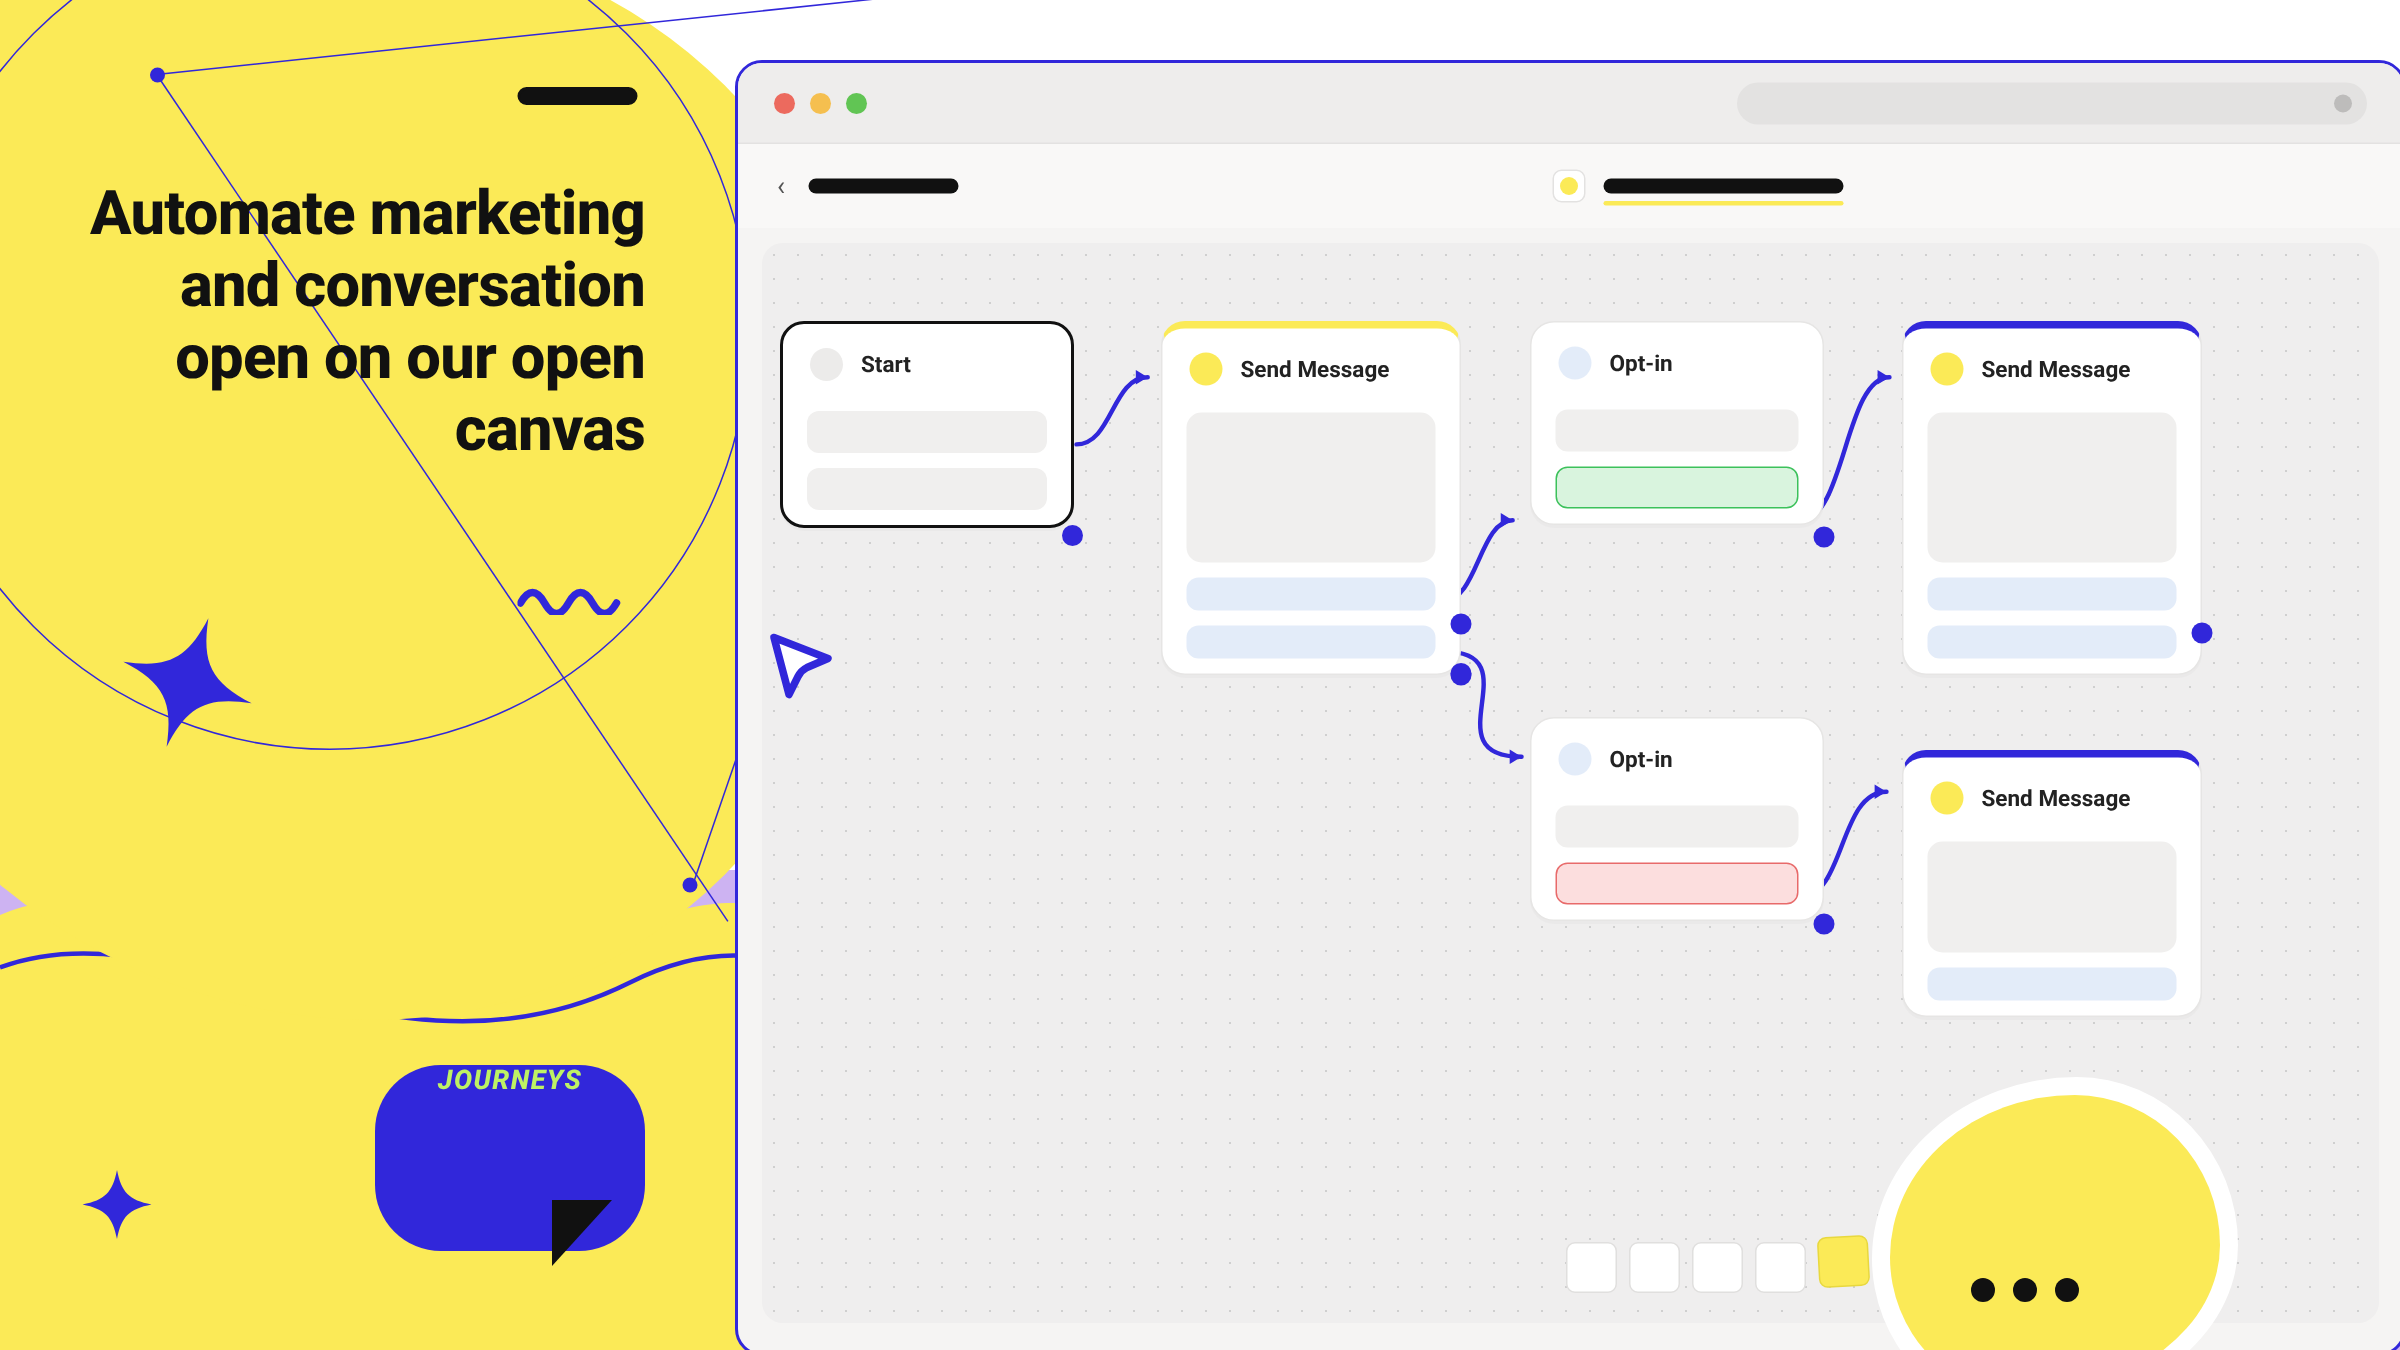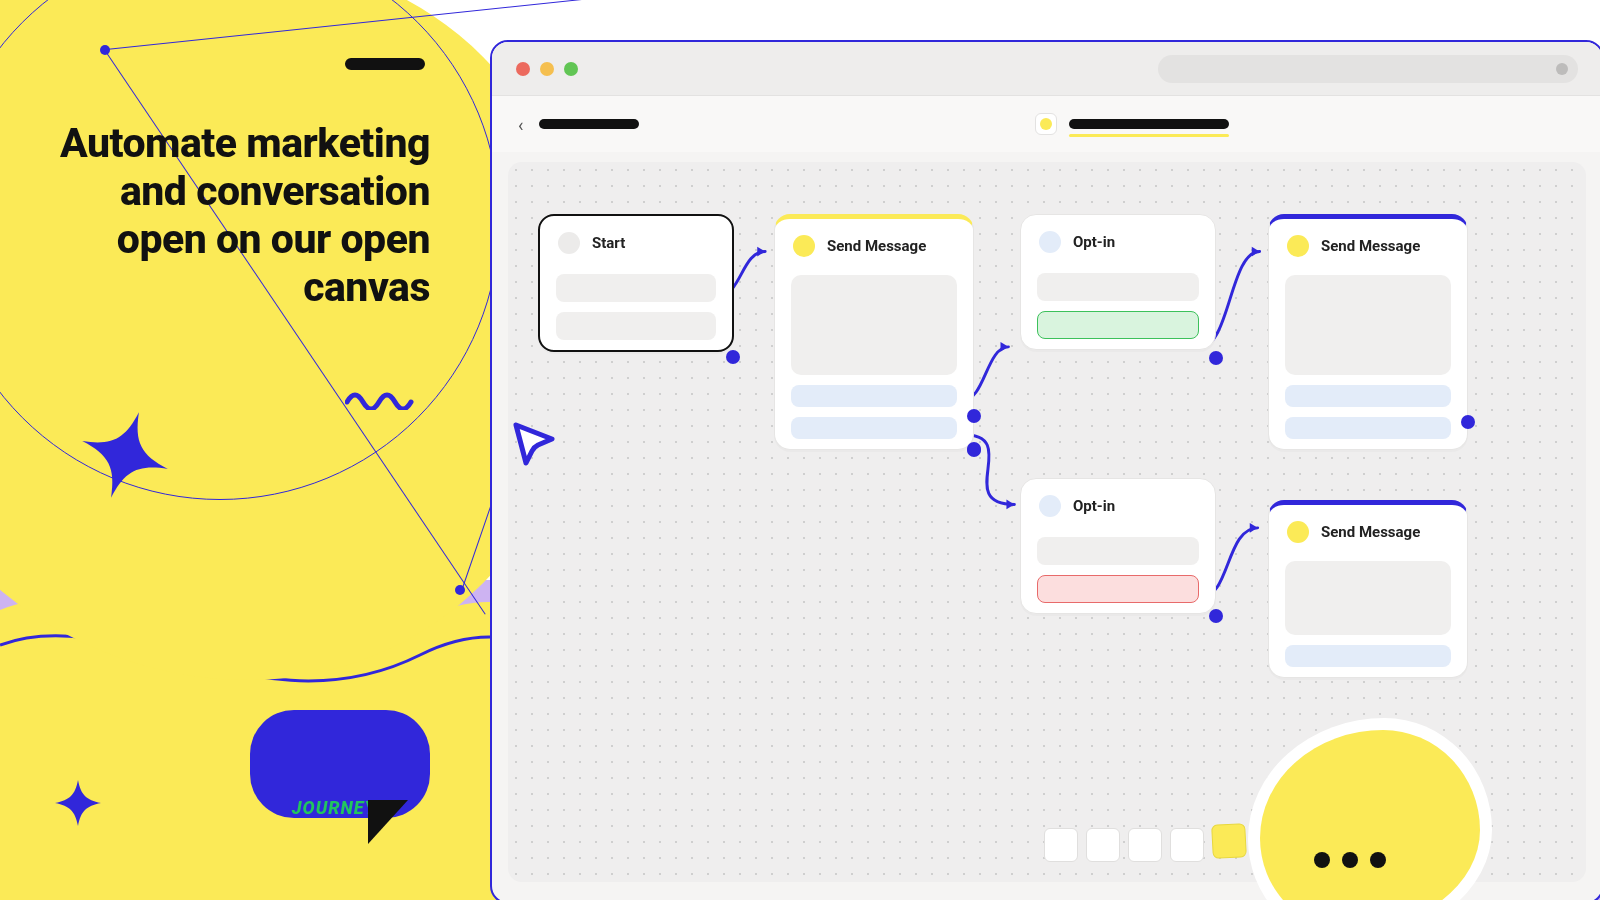--- a/index.html
+++ b/index.html
@@ -14,21 +14,21 @@
   .dot { position:absolute; width:10px; height:10px; border-radius:50%; background:#3127da; }
   .line { position:absolute; background:#3127da; height:1px; transform-origin:left center; }
 
   .headline { position:absolute; left:60px; top:120px; width:370px; text-align:right; font-weight:800; font-size:41px; line-height:1.17; color:#111; letter-spacing:-0.5px; }
   .squiggle { position:absolute; left:345px; top:390px; }
 
   .sparkle { position:absolute; }
   .spark-big { left:80px; top:410px; }
   .spark-small { left:55px; top:780px; }
 
-  .bubble { position:absolute; left:250px; top:710px; width:180px; height:108px; background:#3127da; border-radius:44px; color:#22c55e; font-weight:800; font-style:italic; font-size:18px; letter-spacing:1px; display:flex; align-items:flex-end; justify-content:center; }
+  .bubble { position:absolute; left:250px; top:710px; width:180px; height:124px; background:#3127da; border-radius:44px; color:#bef264; font-weight:800; font-style:italic; font-size:18px; letter-spacing:1px; display:flex; align-items:flex-start; justify-content:center; }
   .bubble-tail { position:absolute; left:368px; top:800px; width:0; height:0; border-left:0 solid transparent; border-right:40px solid transparent; border-top:44px solid #111; }
 
   
   .browser { position:absolute; left:490px; top:40px; right:-4px; bottom:-4px; background:#f5f4f3; border:2px solid #3127da; border-radius:18px; overflow:hidden; }
   .titlebar { height:54px; background:#eeedec; display:flex; align-items:center; padding:0 24px; gap:10px; border-bottom:1px solid #e3e2e1; }
   .tl-dot { width:14px; height:14px; border-radius:50%; }
   .url { margin-left:auto; width:420px; height:28px; background:#e3e2e1; border-radius:14px; position:relative; }
   .url::after { content:""; position:absolute; right:10px; top:8px; width:12px; height:12px; border-radius:50%; background:#bdbcbb; }
 
   .toolbar { height:56px; display:flex; align-items:center; padding:0 26px; gap:16px; background:#f9f8f7; }
@@ -145,21 +145,21 @@
 
         <g fill="#3127da">
           <path d="M260 92 l -8 -5 v10 z"></path>
           <path d="M506 190 l -8 -5 v10 z"></path>
           <path d="M512 352 l -8 -5 v10 z"></path>
           <path d="M760 92 l -8 -5 v10 z"></path>
           <path d="M758 376 l -8 -5 v10 z"></path>
         </g>
       </svg>
 
-      <div class="card start" style="left:30px; top:52px; width:196px;">
+      <div class="card start" style="left:12px; top:52px; width:196px;">
         <div class="hdr">
           <span class="hdot" style="background:#ecebea"></span>
           <span class="title">Start</span>
         </div>
         <div class="row"></div>
         <div class="row"></div>
         <span class="port" style="right:-8px; top:134px"></span>
       </div>
 
       <div class="card send" style="left:266px; top:52px; width:200px;">

